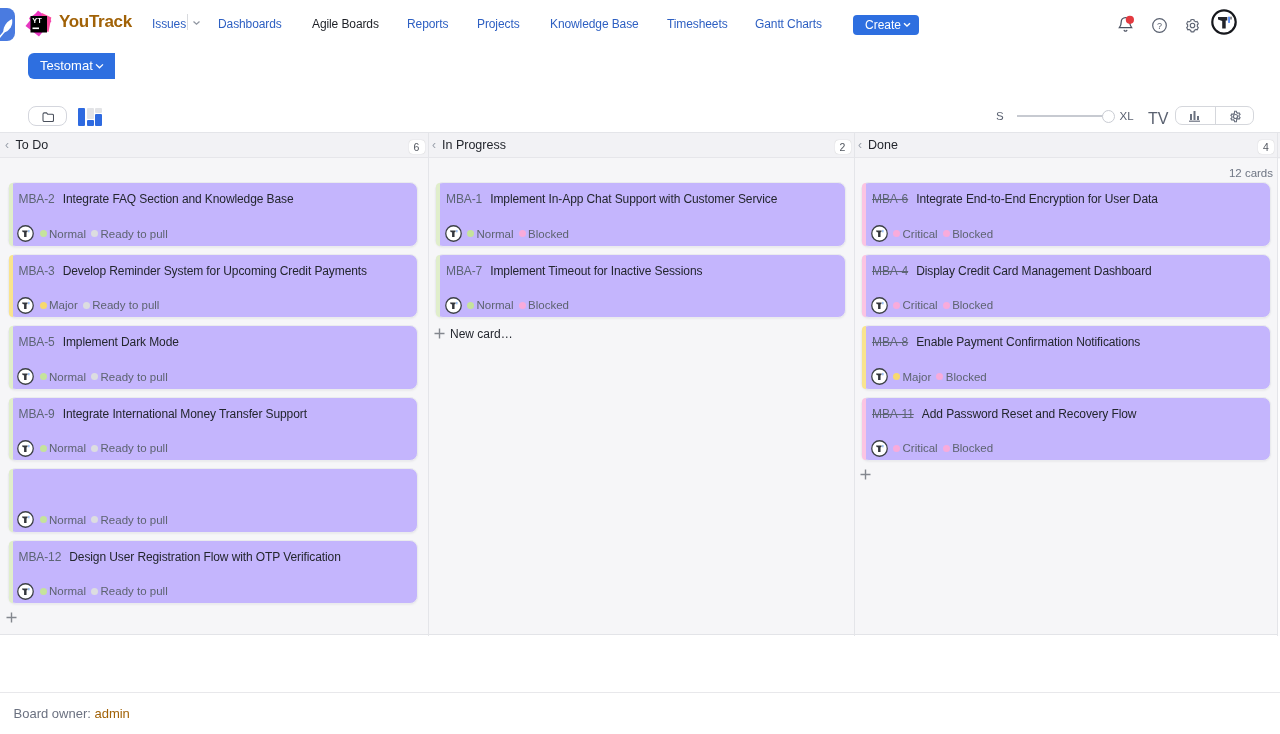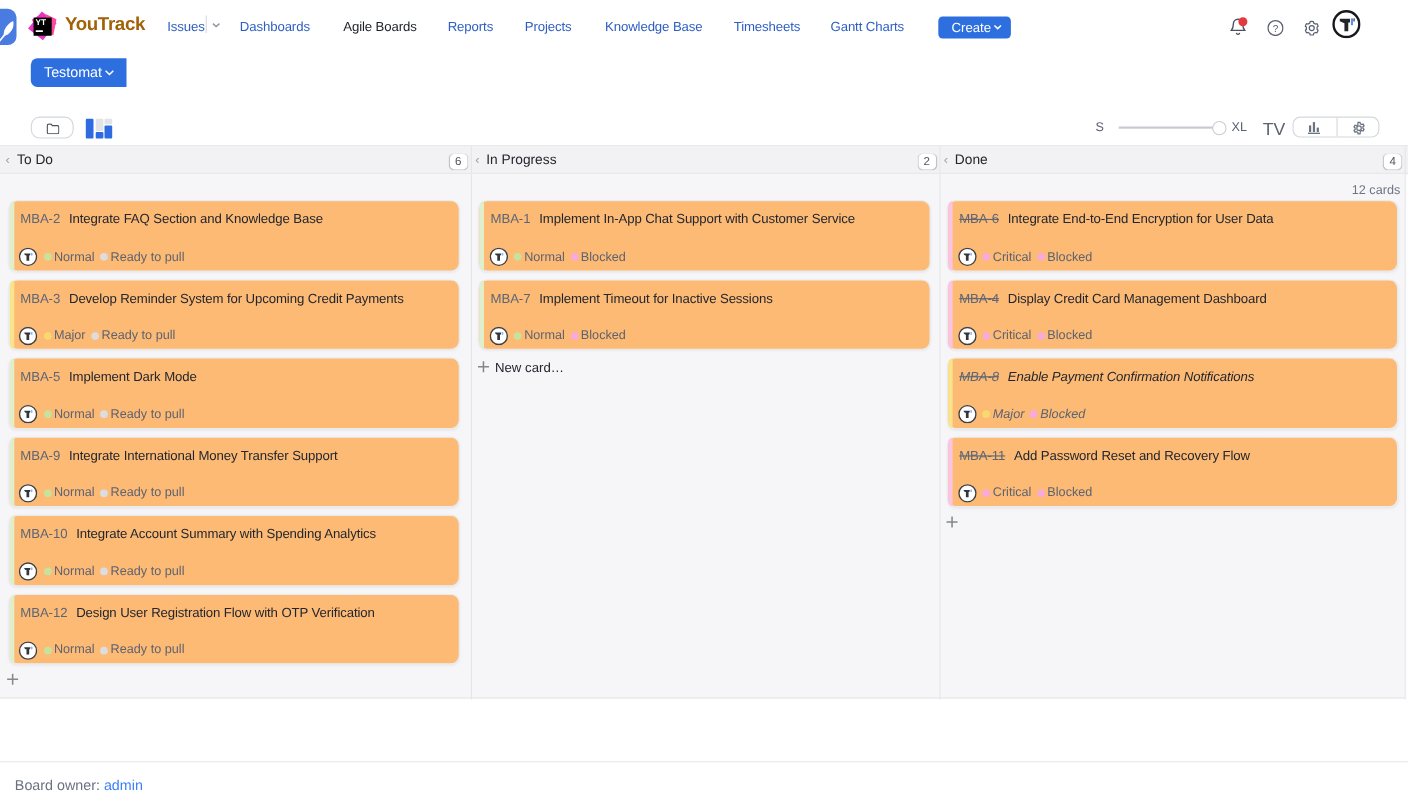--- a/index.html
+++ b/index.html
@@ -8,21 +8,21 @@
 .abs { position:absolute; }
 .navlink { position:absolute; top:17px; font-size:12px; color:#2d5fc2; letter-spacing:-0.1px; }
 .navdark { color:#1d2026; }
 
 #board { position:absolute; left:0; top:132px; width:1280px; height:503px; background:#f6f6f8; border-top:1px solid #e4e5e9; border-bottom:1px solid #e3e4e8; }
 .colhead { position:absolute; top:0; height:25px; background:#f2f2f5; border-bottom:1px solid #e6e6ea; }
 .colsep { position:absolute; top:0; width:1px; height:503px; background:#e4e5e9; }
 .chev { position:absolute; top:5px; font-size:12px; color:#9aa0aa; }
 .coltitle { position:absolute; top:5px; font-size:12.5px; color:#23262d; }
 .badge { position:absolute; top:7px; width:16px; height:14px; background:#fff; border-radius:4px; font-size:10.5px; color:#51565f; text-align:center; line-height:14px; box-shadow:0 0 1px rgba(0,0,0,0.25); }
-.card { position:absolute; width:410px; height:64.5px; background:#fdba74; border:1px solid #eaebee; border-radius:8px; box-shadow:0 1px 2px rgba(0,0,0,.05); }
+.card { position:absolute; width:410px; height:64.5px; background:#c4b5fd; border:1px solid #eaebee; border-radius:8px; box-shadow:0 1px 2px rgba(0,0,0,.05); }
 .stripe { position:absolute; left:0; top:0; bottom:0; width:4px; border-radius:8px 0 0 8px; }
 .s-norm { background:#e0eecb; }
 .s-maj { background:#f9e48e; }
 .s-crit { background:#fbc4e2; }
 .cid { position:absolute; left:10px; top:9px; font-size:12px; color:#5d6575; letter-spacing:-0.1px; }
 .cid .idt { margin-right:8px; }
 .cid .title { color:#23262e; }
 .strik { text-decoration:line-through; }
 .crow { position:absolute; left:8.5px; top:42px; height:17px; display:flex; align-items:center; }
 .dot { width:7px; height:7px; border-radius:50%; margin-right:2.5px; }
@@ -206,21 +206,20 @@
           <rect x="11.8" y="5.0" width="1.5" height="2.9" rx="0.7" fill="#8ab5f2"></rect>
         </svg>
         <span class="dot d-norm"></span>
         <span class="lbl">Normal</span>
         <span class="dot d-gray"></span>
         <span class="lbl">Ready to pull</span>
       </div>
 </div>
 <div class="card" style="left:7.5px; top:468px;">
       <div class="stripe s-norm"></div>
-  <div class="cid"><span class="idt">MBA-10</span><span class="title">Integrate Account Summary with Spending Analytics</span></div>
   <div class="crow">
         <svg class="avatar" viewBox="0 0 18 18">
           <circle cx="9" cy="9" r="8.2" fill="#fff" stroke="#3c4046" stroke-width="1.35"></circle>
           <path d="M5.3 5.7 L11.3 5.7 C11.3 6.6 11.1 7.3 10.6 7.7 L10.1 7.7 L10.1 12.7 L7.5 12.7 L7.5 7.7 C6.3 7.7 5.5 7.0 5.3 5.7 Z" fill="#33363c"></path>
           <rect x="11.8" y="5.0" width="1.5" height="2.9" rx="0.7" fill="#8ab5f2"></rect>
         </svg>
         <span class="dot d-norm"></span>
         <span class="lbl">Normal</span>
         <span class="dot d-gray"></span>
         <span class="lbl">Ready to pull</span>
@@ -303,21 +302,21 @@
           <circle cx="9" cy="9" r="8.2" fill="#fff" stroke="#3c4046" stroke-width="1.35"></circle>
           <path d="M5.3 5.7 L11.3 5.7 C11.3 6.6 11.1 7.3 10.6 7.7 L10.1 7.7 L10.1 12.7 L7.5 12.7 L7.5 7.7 C6.3 7.7 5.5 7.0 5.3 5.7 Z" fill="#33363c"></path>
           <rect x="11.8" y="5.0" width="1.5" height="2.9" rx="0.7" fill="#8ab5f2"></rect>
         </svg>
         <span class="dot d-pink"></span>
         <span class="lbl">Critical</span>
         <span class="dot d-pink"></span>
         <span class="lbl">Blocked</span>
       </div>
 </div>
-<div class="card" style="left:861px; top:325px;font-style:italic;">
+<div class="card" style="left:861px; top:325px;">
       <div class="stripe s-maj"></div>
   <div class="cid"><span class="idt strik">MBA-8</span><span class="title">Enable Payment Confirmation Notifications</span></div>
   <div class="crow">
         <svg class="avatar" viewBox="0 0 18 18">
           <circle cx="9" cy="9" r="8.2" fill="#fff" stroke="#3c4046" stroke-width="1.35"></circle>
           <path d="M5.3 5.7 L11.3 5.7 C11.3 6.6 11.1 7.3 10.6 7.7 L10.1 7.7 L10.1 12.7 L7.5 12.7 L7.5 7.7 C6.3 7.7 5.5 7.0 5.3 5.7 Z" fill="#33363c"></path>
           <rect x="11.8" y="5.0" width="1.5" height="2.9" rx="0.7" fill="#8ab5f2"></rect>
         </svg>
         <span class="dot d-maj"></span>
         <span class="lbl">Major</span>
@@ -338,15 +337,15 @@
         <span class="lbl">Critical</span>
         <span class="dot d-pink"></span>
         <span class="lbl">Blocked</span>
       </div>
 </div>
 <svg class="abs" style="left:860px; top:469px;" width="11" height="11" viewBox="0 0 11 11">
       <path d="M5.5 0.5 V10.5 M0.5 5.5 H10.5" stroke="#83878e" stroke-width="1.4"></path>
     </svg>
 
 <div class="abs" style="left:0; top:692px; width:1280px; height:1px; background:#e8e8eb;"></div>
-<div class="abs" style="left:13.5px; top:706px; font-size:13px; color:#6b7180;">Board owner: <span style="color:#3b82f6;">admin</span></div>
+<div class="abs" style="left:13.5px; top:706px; font-size:13px; color:#6b7180;">Board owner: <span style="color:#a16207;">admin</span></div>
 
 </div>
 
 </body></html>

